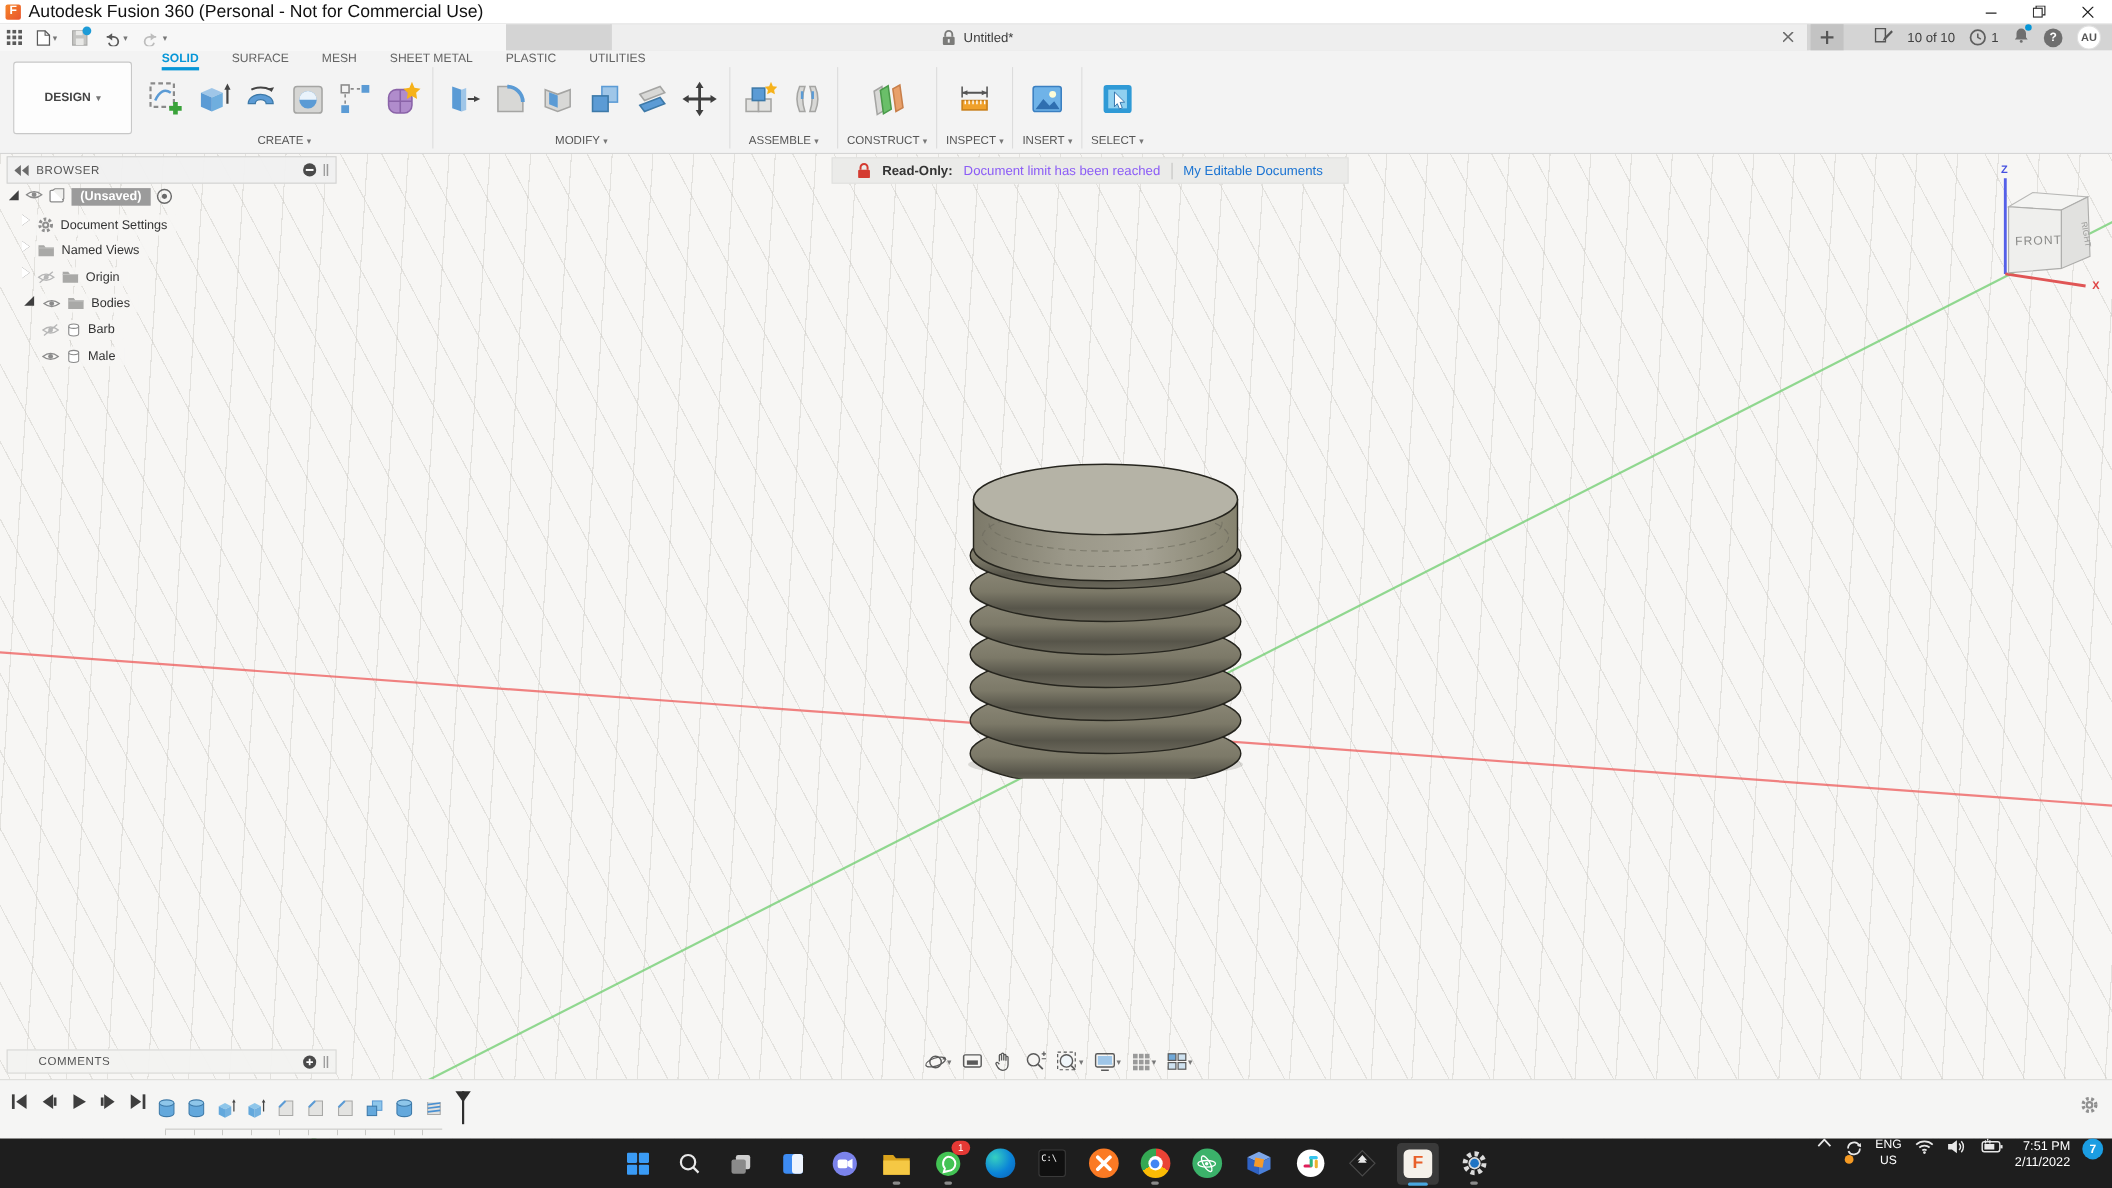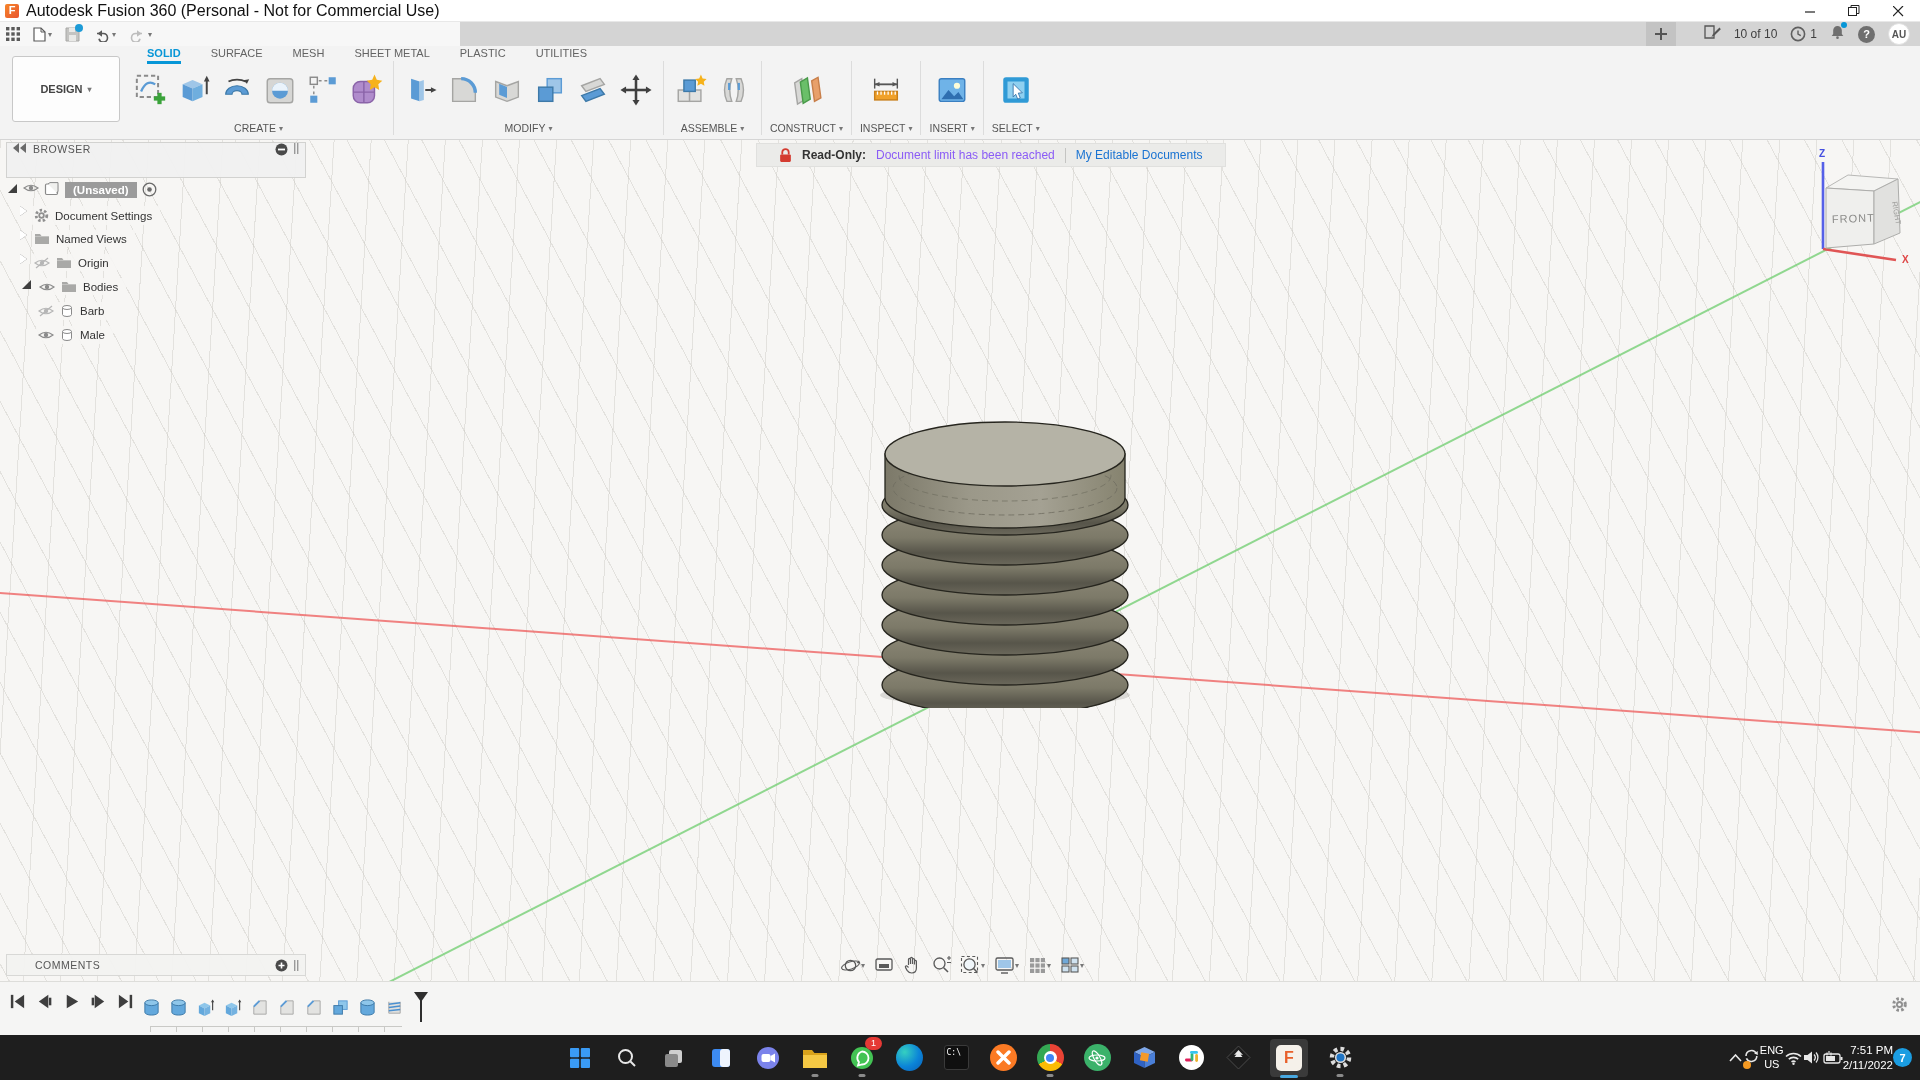--- a/index.html
+++ b/index.html
@@ -56,21 +56,21 @@
 
   
   .banner{left:756px;top:3px;height:24px;background:#ebebe9;border:1px solid #e0e0de;display:flex;align-items:center;gap:10px;padding:0 22px;box-sizing:border-box}
   .banner b{font-size:12px;color:#333}
   .banner .msg{font-size:12px;color:#8b5cf6}
   .vdiv{width:1px;height:15px;background:#c4c4c2}
   .banner a{font-size:12px;color:#1a73d2;text-decoration:none}
 
   
   .bpanel{left:6px;top:2px;width:300px}
-  .bheader{height:36px;background:rgba(240,240,240,.95);border:1px solid #d2d2d0;display:flex;align-items:flex-start;gap:6px;padding:0 6px;box-sizing:border-box}
+  .bheader{height:25px;background:rgba(240,240,240,.95);border:1px solid #d2d2d0;display:flex;align-items:center;gap:6px;padding:0 6px;box-sizing:border-box}
   .bheader .btitle{font-size:10.5px;color:#555;letter-spacing:.5px;flex:1}
   .brow{display:flex;align-items:flex-start;gap:5px;height:24px}
   .brow .pill{display:flex;align-items:center;gap:6px;background:rgba(246,246,244,.9);padding:2px 8px 2px 2px;border-radius:1px}
   .blabel{font-size:11.5px;color:#333}
   .sel{background:#9b9b9b;color:#fff;font-weight:bold;padding:2px 8px;font-size:11.5px}
   .tri-c{width:0;height:0;border-top:5px solid transparent;border-bottom:5px solid transparent;border-left:7px solid #fff;outline:none;filter:drop-shadow(0 0 .6px #555)}
   .ind1{margin-left:14px}.ind2{margin-left:30px}
 
   
   .vcube{left:1806px;top:6px}
@@ -94,21 +94,21 @@
 
   
   .taskbar{left:0;top:1035px;width:100%;height:45px;background:#1e1e1e}
   .tbicons{left:50%;transform:translateX(-50%);top:0;height:45px;display:flex;align-items:center;gap:17px}
   .tbslot{position:relative;width:30px;height:40px;display:flex;align-items:center;justify-content:center}
   .runbar{position:absolute;bottom:1px;left:50%;transform:translateX(-50%);width:7px;height:3px;border-radius:2px;background:#8a8a8a}
   .fusionslot{background:#3a3a3a;border-radius:4px;width:38px;height:38px}
   .fusionbar{position:absolute;bottom:-1px;left:50%;transform:translateX(-50%);width:18px;height:3px;border-radius:2px;background:#48a8e0}
   .fusion-sq{width:26px;height:26px;border-radius:5px;background:#f5f1ea;display:flex;align-items:center;justify-content:center;color:#e8602a;font-weight:bold;font-size:16px}
   .badge-red{position:absolute;top:-1px;right:-5px;min-width:13px;height:13px;border-radius:7px;background:#e53935;color:#fff;font-size:9px;display:flex;align-items:center;justify-content:center;padding:0 2px}
-  .tray{right:8px;top:0;height:45px;display:flex;align-items:center;color:#fff}
+  .tray{right:8px;top:0;height:45px;display:flex;align-items:flex-start;gap:11px;color:#fff}
   .lang{font-size:11px;line-height:1.25;text-align:center}
   .clockblk{font-size:11.5px;line-height:1.3;text-align:right}
   .badge-blue{width:19px;height:19px;border-radius:50%;background:#1b9de2;color:#fff;font-size:11px;font-weight:bold;display:flex;align-items:center;justify-content:center}
   .circle-ic{width:27px;height:27px;border-radius:50%;display:flex;align-items:center;justify-content:center}
 </style>
 </head>
 <body>
 
 <div class="screen">
 
@@ -173,20 +173,35 @@
           </svg>
       </span>
       <span class="qbtn dd">
         <svg width="17" height="15">
             <path d="M13 6.5 h-6.2 a4.3 4.3 0 1 0 4.2 5.3" fill="none" stroke="#bdbdbd" stroke-width="1.6"></path>
             <polygon points="12.5,6.5 8,3.2 8,9.8" fill="#bdbdbd"></polygon>
           </svg>
       </span>
     </div>
     <div class="ab strip"></div>
+    <div class="ab activetab">
+      <div class="tabcontent">
+        <svg width="13" height="15" viewBox="0 0 12 14">
+            <rect x="1" y="6" width="10" height="7" rx="1" fill="#7b7b79"></rect>
+            <path d="M3 6 V4 a3 3 0 0 1 6 0 V6" fill="none" stroke="#7b7b79" stroke-width="1.6"></path>
+            <rect x="5.2" y="8" width="1.6" height="3" fill="#eee"></rect>
+          </svg>
+        <span class="tabtitle">Untitled*</span>
+      </div>
+      <span class="tabclose">
+          <svg width="10" height="10">
+            <path d="M0 0 L9 9 M9 0 L0 9" stroke="#6a6a6a" stroke-width="1.4"></path>
+          </svg>
+        </span>
+    </div>
     <div class="newtab ab">
         <svg width="12" height="12">
           <path d="M6 0 V12 M0 6 H12" stroke="#555" stroke-width="2"></path>
         </svg>
       </div>
     <div class="tabright">
       <span><svg width="17" height="16">
             <path d="M1 2 h9 v12 H1 Z" fill="none" stroke="#555" stroke-width="1.3"></path>
             <path d="M15.5 3.5 L9 10 l-1.6 3 3-1.4 6.4-6.4 Z" fill="#555"></path>
           </svg></span>

